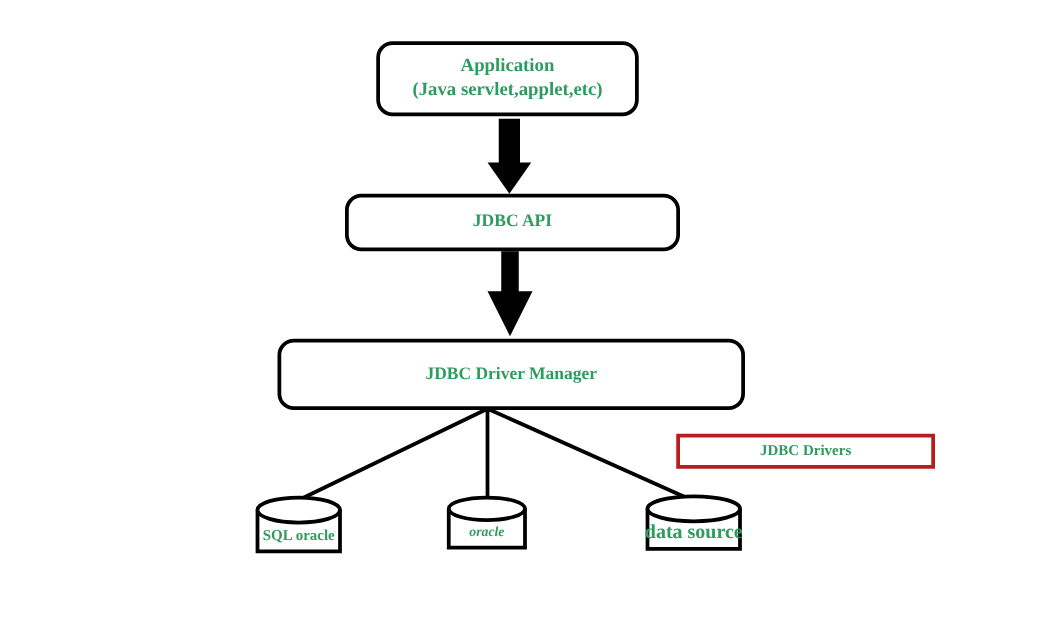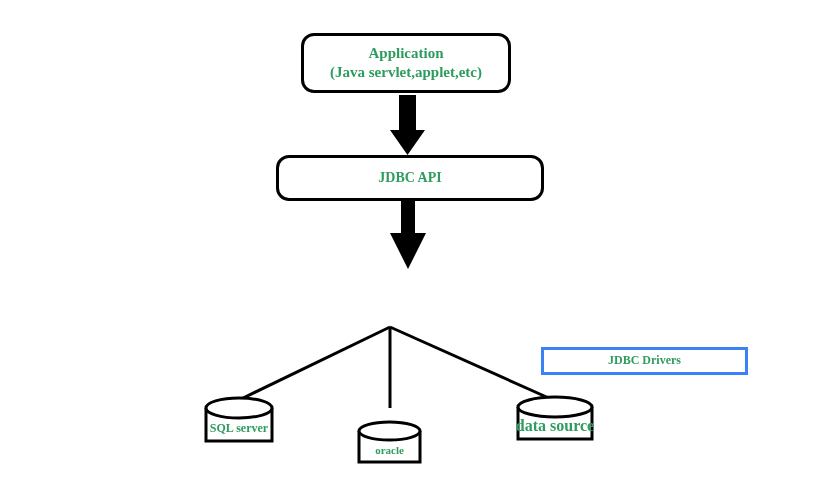--- a/index.html
+++ b/index.html
@@ -33,21 +33,21 @@
     display: flex;
     align-items: center;
     justify-content: center;
     text-align: center;
   }
   .rounded-box {
     border: 3px solid #000000;
     border-radius: 13px;
   }
   .sharp-box {
-    border: 3px solid #3b82f6;
+    border: 3px solid #b91c1c;
     border-radius: 0;
   }
   .node-label {
     color: #2e9c5e;
     font-weight: bold;
     font-family: "Liberation Serif", serif;
     line-height: 1.28;
     white-space: pre-line;
   }
 
@@ -86,21 +86,21 @@
     position: absolute;
     width: 100%;
     text-align: center;
     color: #2e9c5e;
     font-weight: bold;
     font-family: "Liberation Serif", serif;
     white-space: nowrap;
   }
   #cyl-sql-server { left: 203px; top: 396px; width: 72px; height: 48px; }
   #cyl-sql-server .cylinder-label { font-size: 12px; top: 25px; }
-  #cyl-oracle { left: 356px; top: 420px; width: 67px; height: 44px; }
+  #cyl-oracle { left: 356px; top: 396px; width: 67px; height: 44px; font-style: italic; }
   #cyl-oracle .cylinder-label { font-size: 11px; top: 24px; }
   #cyl-data-source { left: 515px; top: 395px; width: 80px; height: 47px; }
   #cyl-data-source .cylinder-label { font-size: 16px; top: 22px; }
 </style>
 </head>
 <body>
 
 <div id="canvas">
 
   <svg id="edges" viewBox="0 0 835 500" width="835" height="500">
@@ -126,31 +126,34 @@
 
   <div class="node rounded-box" id="node-application">
     <span class="node-label">Application
 (Java servlet,applet,etc)</span>
   </div>
 
   <div class="node rounded-box" id="node-jdbc-api">
     <span class="node-label">JDBC  API</span>
   </div>
 
+  <div class="node rounded-box" id="node-driver-manager">
+    <span class="node-label">JDBC Driver Manager</span>
+  </div>
 
   <div class="node sharp-box" id="node-jdbc-drivers">
     <span class="node-label">JDBC Drivers</span>
   </div>
 
   <div class="cylinder" id="cyl-sql-server">
     <svg width="72" height="48" viewBox="0 0 72 48">
       <path d="M3,12 L3,45 L69,45 L69,12" fill="#ffffff" stroke="#000000" stroke-width="3"></path>
       <ellipse cx="36" cy="12" rx="33" ry="10" fill="#ffffff" stroke="#000000" stroke-width="3"></ellipse>
     </svg>
-    <span class="cylinder-label">SQL server</span>
+    <span class="cylinder-label">SQL oracle</span>
   </div>
 
   <div class="cylinder" id="cyl-oracle">
     <svg width="67" height="44" viewBox="0 0 67 44">
       <path d="M3,11 L3,42 L64,42 L64,11" fill="#ffffff" stroke="#000000" stroke-width="3"></path>
       <ellipse cx="33.5" cy="11" rx="30.5" ry="9" fill="#ffffff" stroke="#000000" stroke-width="3"></ellipse>
     </svg>
     <span class="cylinder-label">oracle</span>
   </div>
 

